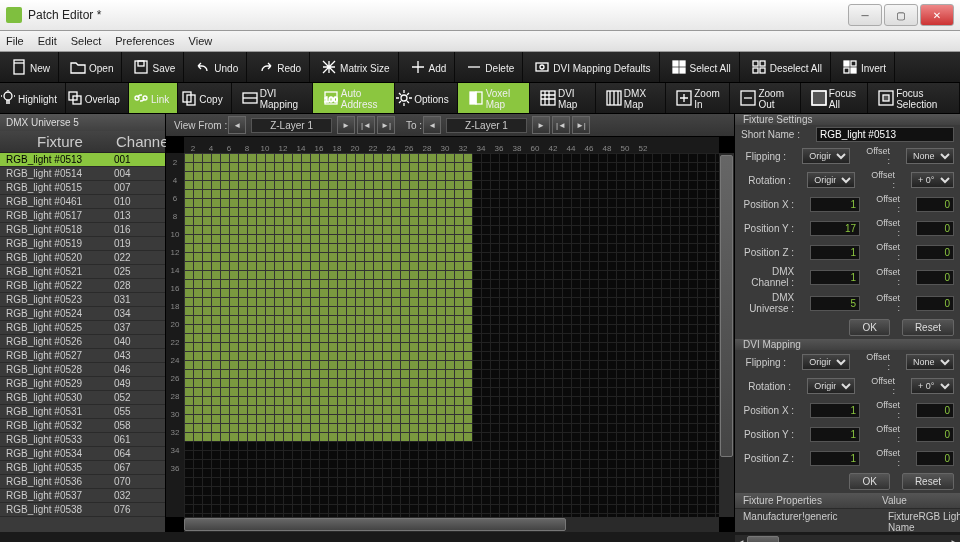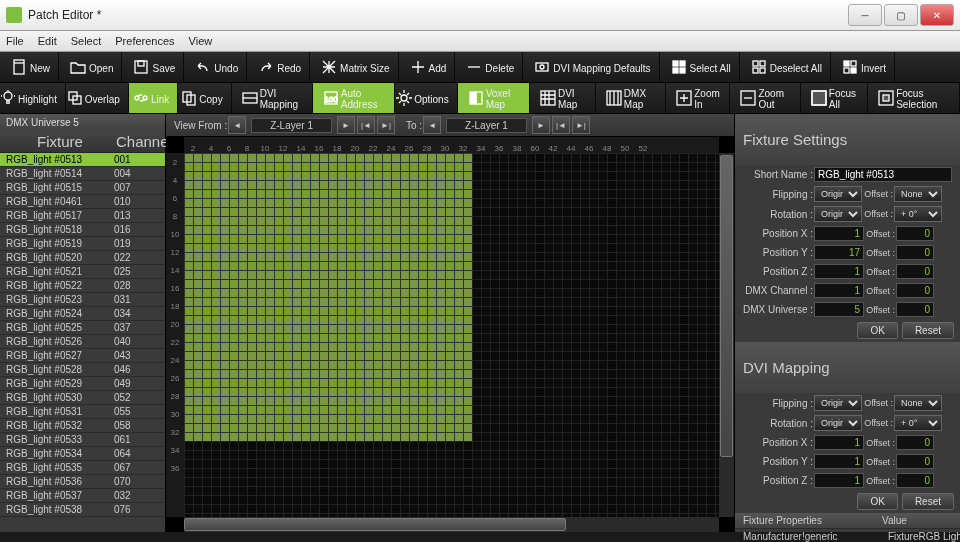--- a/index.html
+++ b/index.html
@@ -32,28 +32,28 @@
 .layersel{background:#222;border:1px solid #555;color:#ccc;padding:1px 18px;margin:16px 4px;font-size:10px}
 .navbtn{width:16px;height:16px;background:linear-gradient(#555,#333);border:1px solid #666;display:flex;align-items:center;justify-content:center;color:#ccc;font-size:8px;margin:0 1px}
 .gridwrap{flex:1;position:relative;overflow:hidden}
 .ruler-h{position:absolute;top:0;left:18px;right:15px;height:16px;background:#1a1a1a;color:#888;font-size:8px;display:flex;align-items:flex-end;padding-bottom:1px}
 .ruler-h span{width:18px;text-align:center}
 .ruler-v{position:absolute;top:16px;left:0;width:18px;bottom:15px;background:#1a1a1a;color:#888;font-size:8px;display:flex;flex-direction:column;align-items:center}
 .ruler-v span{height:18px;display:flex;align-items:center}
 .grid{position:absolute;top:16px;left:18px;right:15px;bottom:15px;background:#0a0a0a;background-image:linear-gradient(#222 1px,transparent 1px),linear-gradient(90deg,#222 1px,transparent 1px);background-size:9px 9px}
 .fixtures{position:absolute;top:0;left:0;background-image:linear-gradient(#333 1px,transparent 1px),linear-gradient(90deg,#333 1px,transparent 1px);background-size:9px 9px;background-color:#7a9a3f}
 .rightpanel{width:225px;background:#3a3a3a;display:flex;flex-direction:column;min-width:0;font-size:10px;border-left:1px solid #000}
-.rphead{background:linear-gradient(#555,#404040);padding:17px 8px;font-size:15px}
-.rprow{display:flex;align-items:center;padding:2px 6px;gap:1px}
+.rphead{background:linear-gradient(#555,#404040);padding:0 8px;font-size:10px}
+.rprow{display:flex;align-items:center;padding:2px 6px;gap:16px}
 .rprow .lbl{width:72px;text-align:right;color:#ccc}
 .rprow .lbl2{width:30px;text-align:right;color:#ccc;font-size:9px}
 .rinput{background:#111;border:1px solid #555;color:#8bc63f;padding:1px 3px;font-size:10px;text-align:right;width:42px}
 .rinput.wide{width:130px;text-align:left;color:#fff}
 .rsel{background:linear-gradient(#444,#222);border:1px solid #666;color:#ddd;font-size:9px;padding:1px 2px;width:48px}
-.btnrow{display:flex;justify-content:flex-end;gap:4px;padding:3px 6px}
+.btnrow{display:flex;justify-content:flex-end;gap:12px;padding:3px 6px}
 .rbtn{background:linear-gradient(#555,#333);border:1px solid #666;color:#ddd;padding:2px 12px;font-size:10px;border-radius:2px}
 .propstable{display:flex;flex-direction:row}
 .proprow{display:flex;padding:2px 8px;border-bottom:1px solid #2a2a2a;font-size:10px}
 .proprow .pc1{flex:1}
 .proprow .pc2{width:70px}
 .prophead{background:linear-gradient(#555,#404040);font-size:10px}
 .sb-h{position:absolute;bottom:0;left:18px;right:15px;height:15px;background:#2a2a2a;display:flex;align-items:center}
 .sb-v{position:absolute;top:16px;right:0;width:15px;bottom:15px;background:#2a2a2a}
 .sb-thumb{background:linear-gradient(#666,#444);border:1px solid #777;border-radius:2px}
 .hscroll{height:15px;background:#2a2a2a;display:flex;align-items:center;padding:0 2px}

